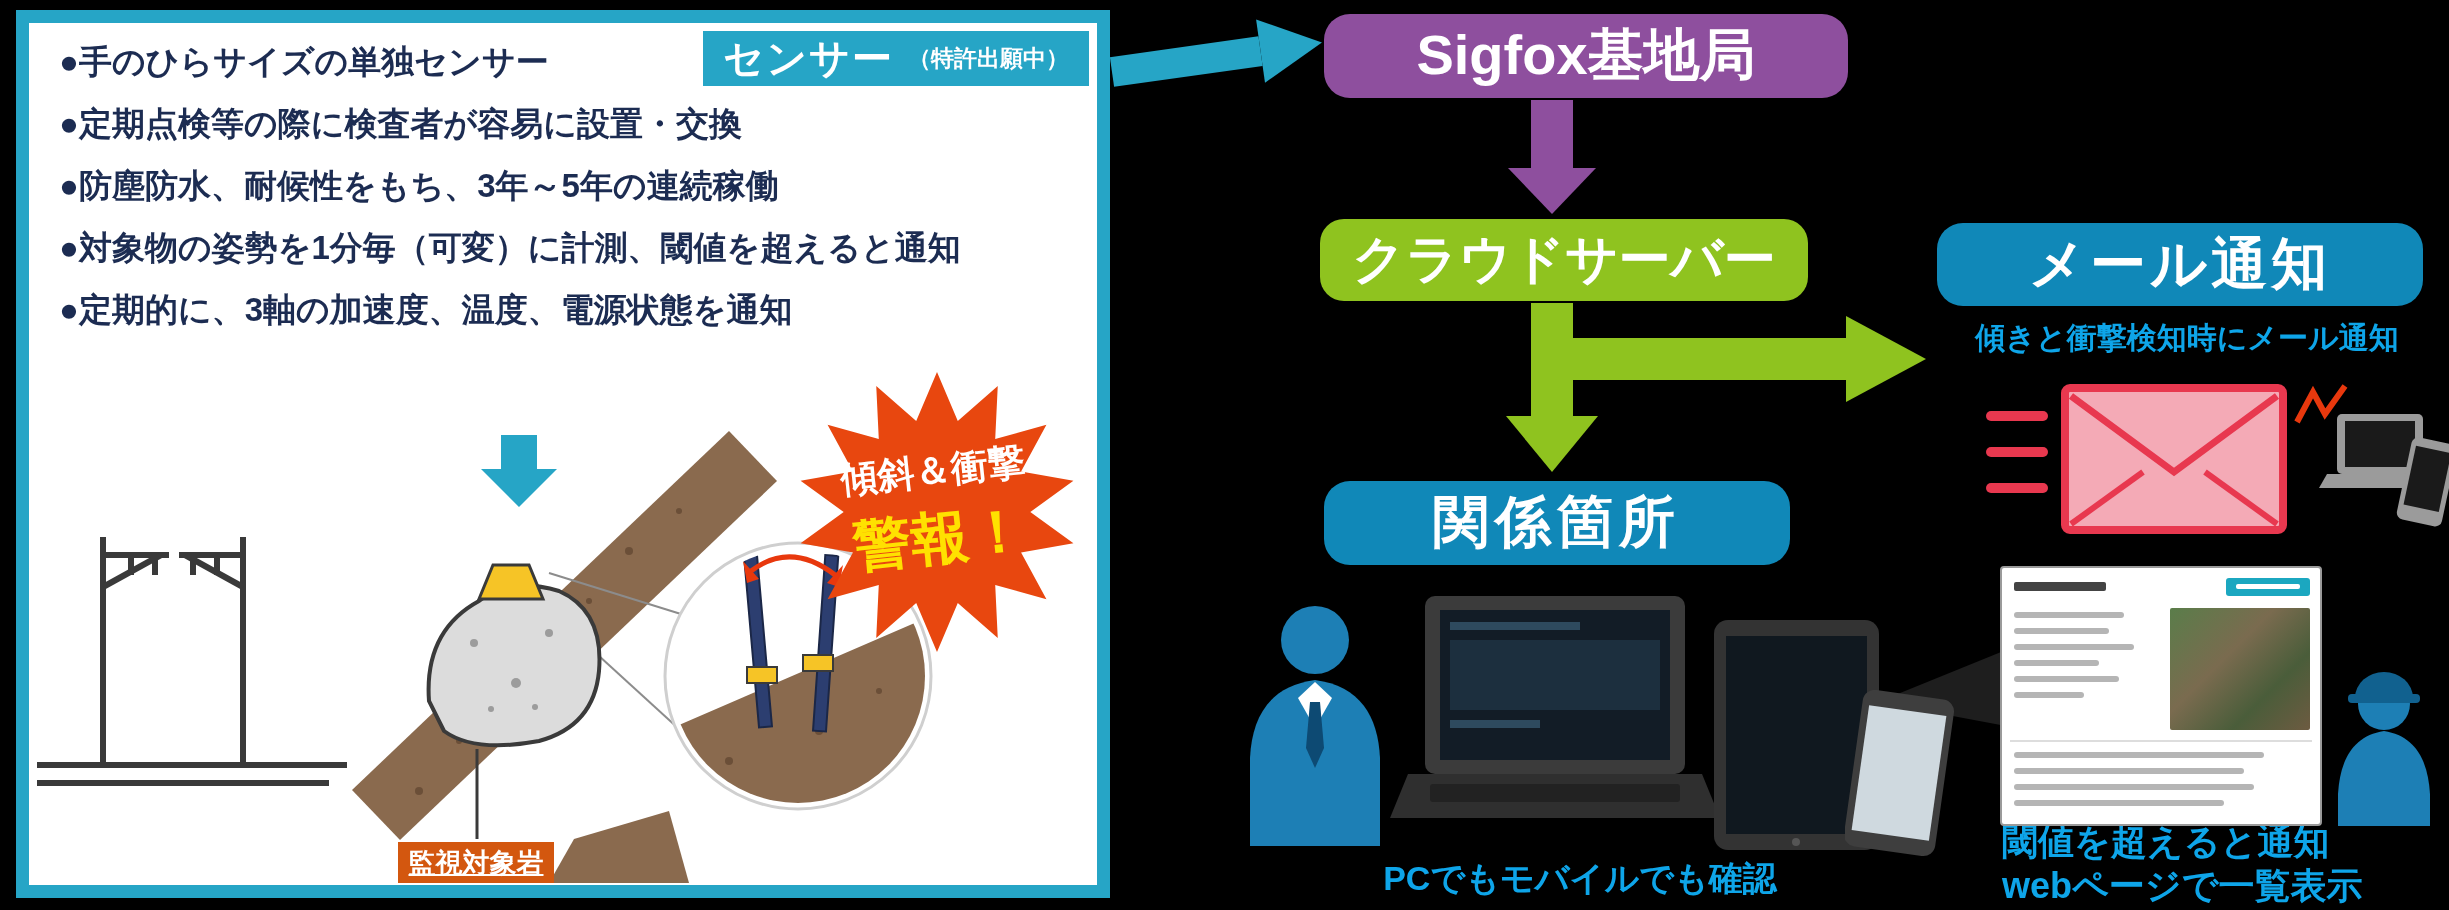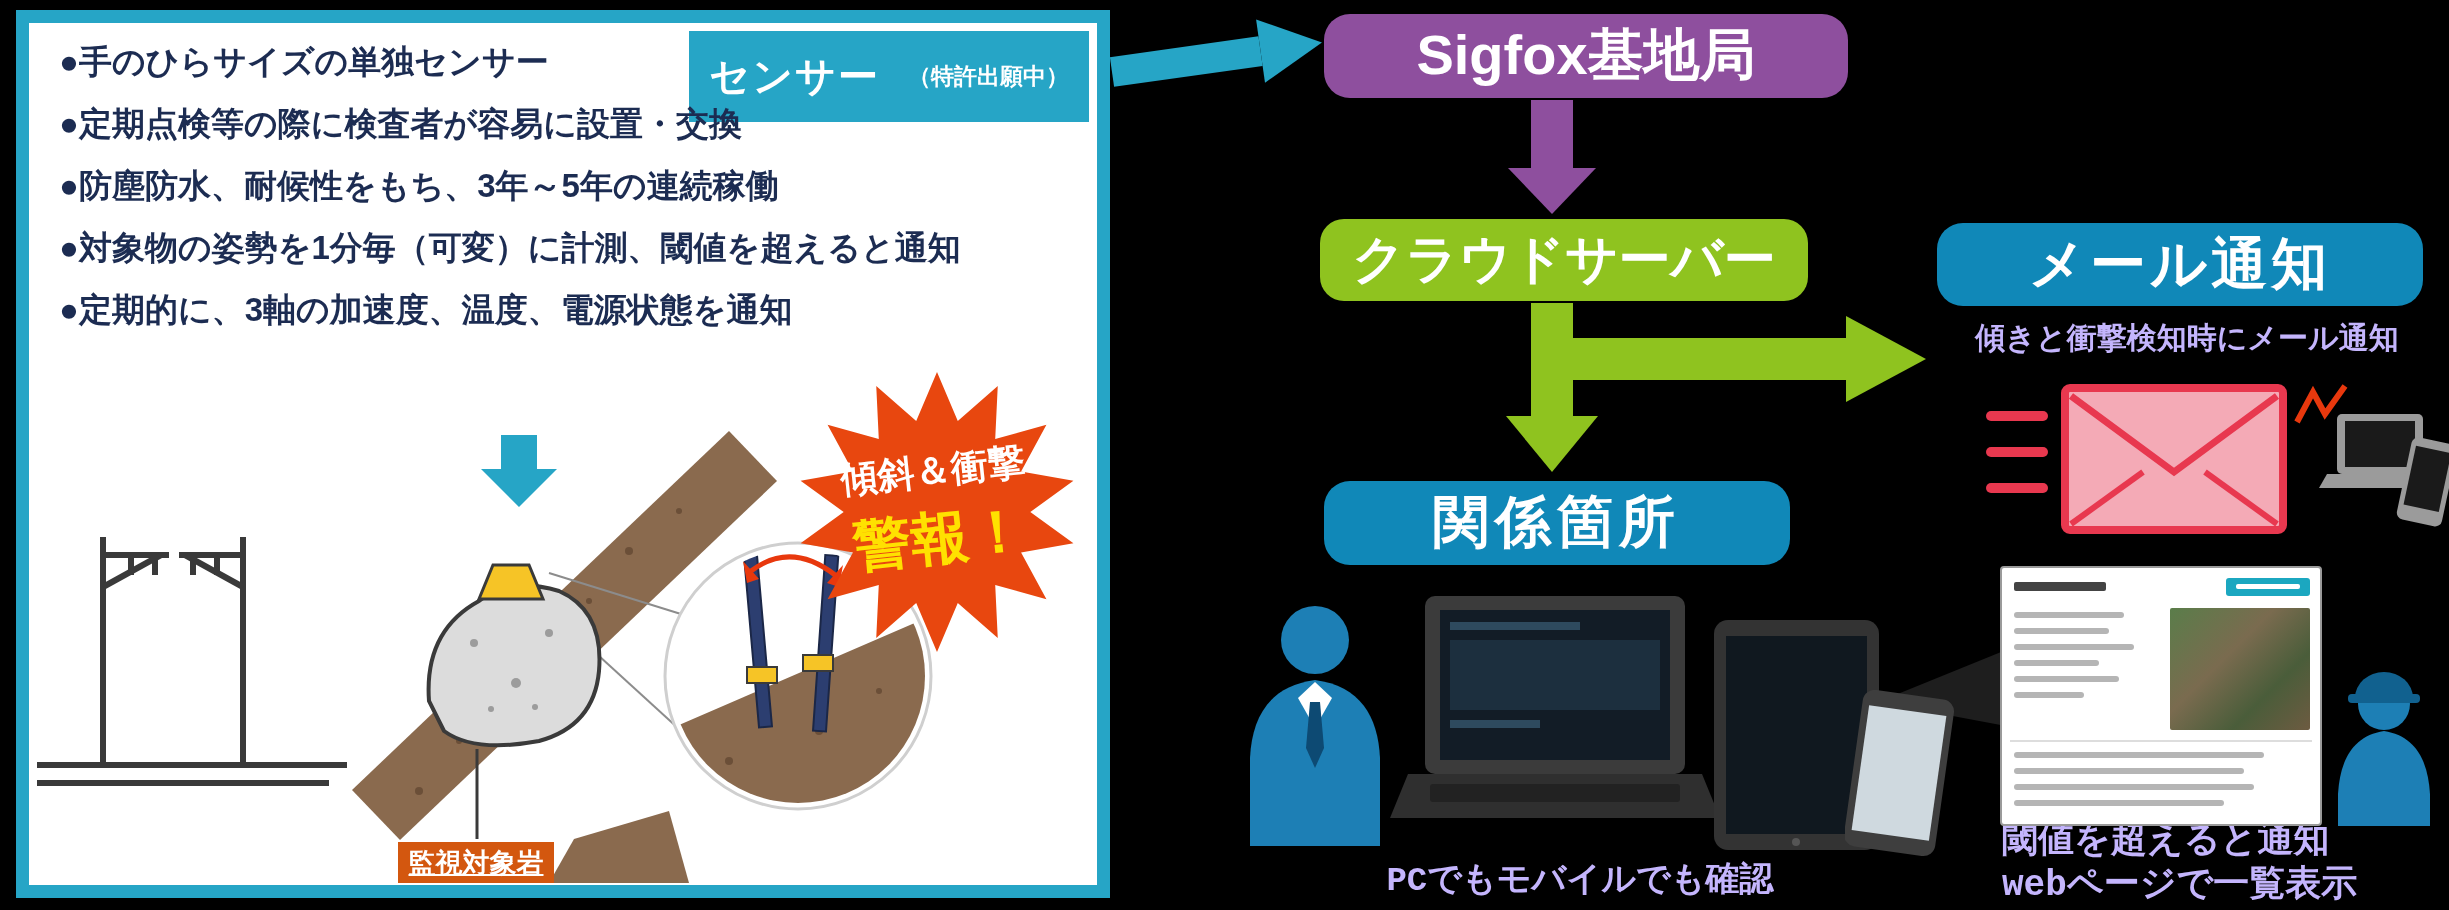--- a/index.html
+++ b/index.html
@@ -3,21 +3,21 @@
 <meta charset="utf-8">
 <style>
   html,body{margin:0;padding:0;background:#000;}
   #stage{position:relative;width:2449px;height:910px;background:#000;overflow:hidden;
          font-family:"Liberation Sans","DejaVu Sans",sans-serif;}
 
   
   .panel{position:absolute;left:16px;top:10px;width:1068px;height:862px;
          background:#fff;border:13px solid #26a5c6;}
   .sensor-tag{position:absolute;top:8px;right:8px;background:#26a5c6;color:#fff;
-              display:flex;align-items:center;gap:28px;padding:18px 20px;}
+              display:flex;align-items:center;gap:14px;padding:0 20px;}
   .sensor-tag .tag-label{font-size:40px;font-weight:bold;letter-spacing:2px;white-space:nowrap;}
   .sensor-tag .tag-note{font-size:23px;font-weight:bold;white-space:nowrap;}
   .bullets{position:absolute;left:30px;top:22px;margin:0;padding:0;list-style:none;}
   .bullets li{font-size:33px;font-weight:600;color:#1c2c52;line-height:1;
               margin-bottom:29px;white-space:nowrap;letter-spacing:0px;}
   .illus{position:absolute;left:0;top:408px;width:1068px;height:452px;}
 
   .rock-label{position:absolute;left:398px;top:842px;width:156px;height:41px;z-index:6;
               background:#d3570f;color:#fff;font-size:27px;font-weight:bold;
               display:flex;align-items:center;justify-content:center;white-space:nowrap;text-decoration:underline;}
@@ -31,21 +31,21 @@
   .star-line2{color:#ffe100;font-size:58px;font-weight:bold;white-space:nowrap;margin-top:4px;}
 
   
   .flow-box{position:absolute;border-radius:26px;display:flex;align-items:center;
             justify-content:center;color:#fff;font-weight:bold;white-space:nowrap;}
   .box-sigfox{left:1324px;top:14px;width:524px;height:84px;background:#8e4f9e;font-size:56px;}
   .box-cloud{left:1320px;top:219px;width:488px;height:82px;background:#8fc31f;font-size:52px;border-radius:24px;}
   .box-mail{left:1937px;top:223px;width:486px;height:83px;background:#1088b8;font-size:56px;letter-spacing:4px;}
   .box-stake{left:1324px;top:481px;width:466px;height:84px;background:#1088b8;font-size:56px;letter-spacing:6px;}
 
-  .caption{position:absolute;color:#c4b5fd;white-space:nowrap;font-family:Liberation Mono, monospace;}
+  .caption{position:absolute;color:#0ea5e9;white-space:nowrap;}
   .mail-caption{left:1937px;top:318px;width:500px;text-align:center;font-size:30px;font-weight:600;}
   .pc-caption{left:1290px;top:856px;width:580px;text-align:center;font-size:34px;font-weight:600;}
   .web-caption{left:2002px;top:820px;font-size:36px;font-weight:600;line-height:44px;}
 
   
   .abs{position:absolute;}
   .webthumb{position:absolute;left:2000px;top:566px;width:318px;height:256px;background:#fff;
             border:2px solid #9a9a9a;border-radius:4px;z-index:3;}
   .wt-bar{position:absolute;background:#b5b5b5;height:6px;border-radius:3px;}
   .wt-title{position:absolute;left:12px;top:14px;width:92px;height:9px;background:#444;border-radius:2px;}

